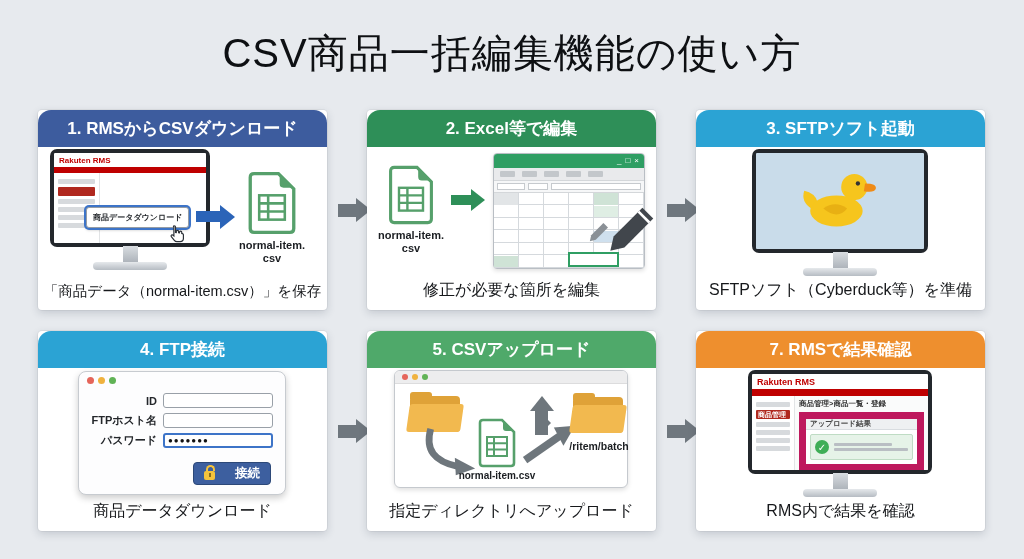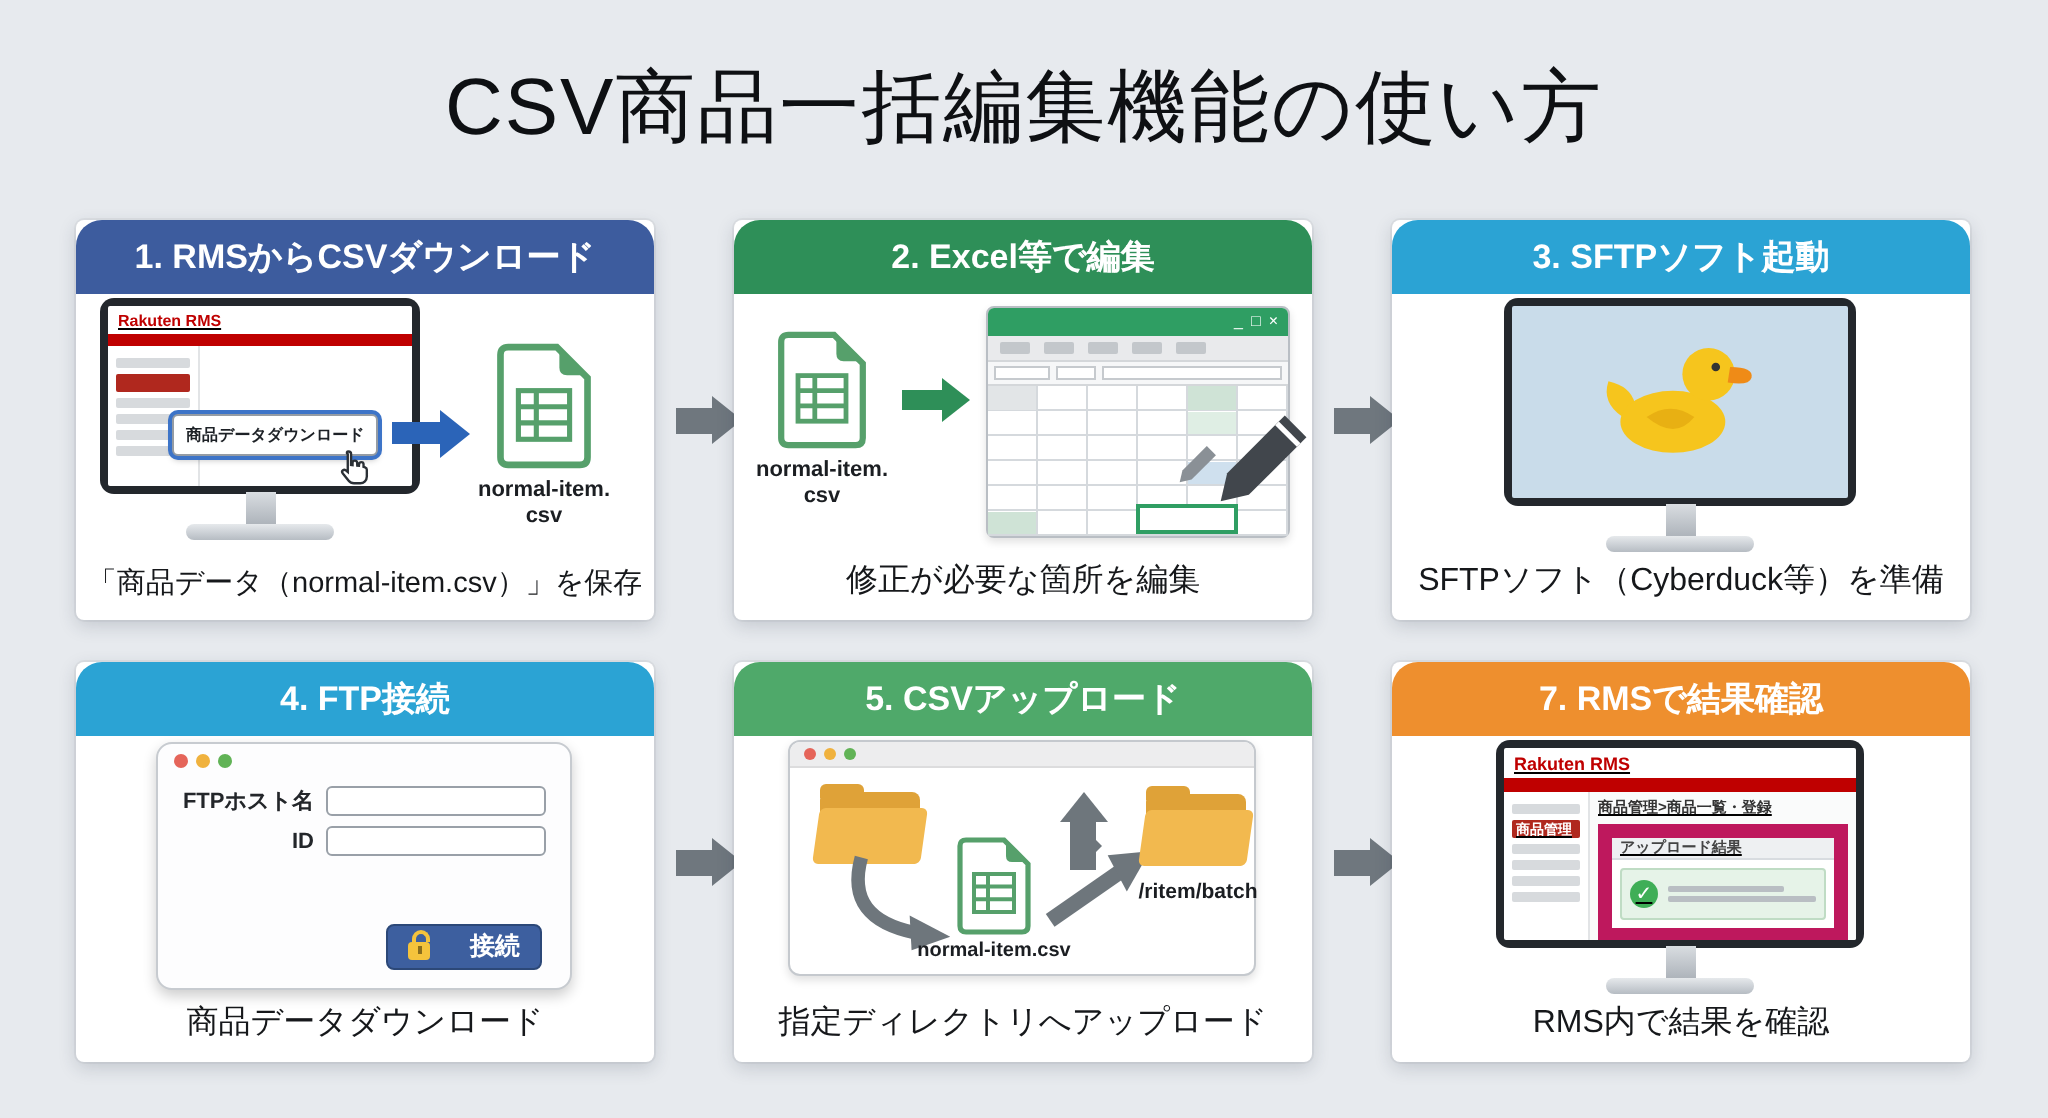--- a/index.html
+++ b/index.html
@@ -55,21 +55,21 @@
   .ag { color:#2e8f58; width:20px; height:10px; position:absolute; }
   .ag::after { border-width:11px 0 11px 14px; }
   .au { color:#6e767c; width:13px; height:24px; position:absolute; background:currentColor; }
   .au::before {
     content:''; position:absolute; bottom:100%; left:50%;
     transform:translateX(-50%); border:solid transparent;
     border-width:0 12px 15px 12px; border-bottom-color:currentColor;
   }
 
   
-  .monitor { position:absolute;text-decoration:underline; }
+  .monitor { position:absolute; }
   .bezel { background:#23272c; border-radius:7px; padding:4px; }
   .screen { background:#fff; overflow:hidden; position:relative; border-radius:1px; }
   .neck { width:15px; height:16px; margin:-1px auto 0; background:linear-gradient(#d9dde1,#aeb4bb); }
   .mbase { width:74px; height:8px; margin:0 auto; border-radius:4px; background:linear-gradient(#e6e9ec,#b6bcc3); }
 
   
   .rms-logo { height:14px; display:flex; align-items:center; padding-left:5px;
     font-size:8px; font-weight:bold; color:#bf0000; white-space:nowrap; }
   .rms-redbar { height:6px; background:#bf0000; }
   .rms-body { display:flex; }
@@ -326,26 +326,30 @@
     <div class="card c4">
       <div class="card-header">4. FTP接続</div>
       <div class="art">
         <div class="dlg">
           <div class="dlg-title">
             <span class="dot dr"></span>
             <span class="dot dy"></span>
             <span class="dot dg"></span>
           </div>
           <div class="frow">
+            <div class="flabel">ID</div>
+            <div class="finput"></div>
+          </div>
+          <div class="frow">
             <div class="flabel">FTPホスト名</div>
             <div class="finput"></div>
           </div>
           <div class="frow">
-            <div class="flabel">ID</div>
-            <div class="finput"></div>
+            <div class="flabel">パスワード</div>
+            <div class="finput hl">●●●●●●●</div>
           </div>
           <div class="connect">
             <span class="lock"></span>
             <span>接続</span>
           </div>
         </div>
       </div>
       <div class="caption">商品データダウンロード</div>
     </div>
 

